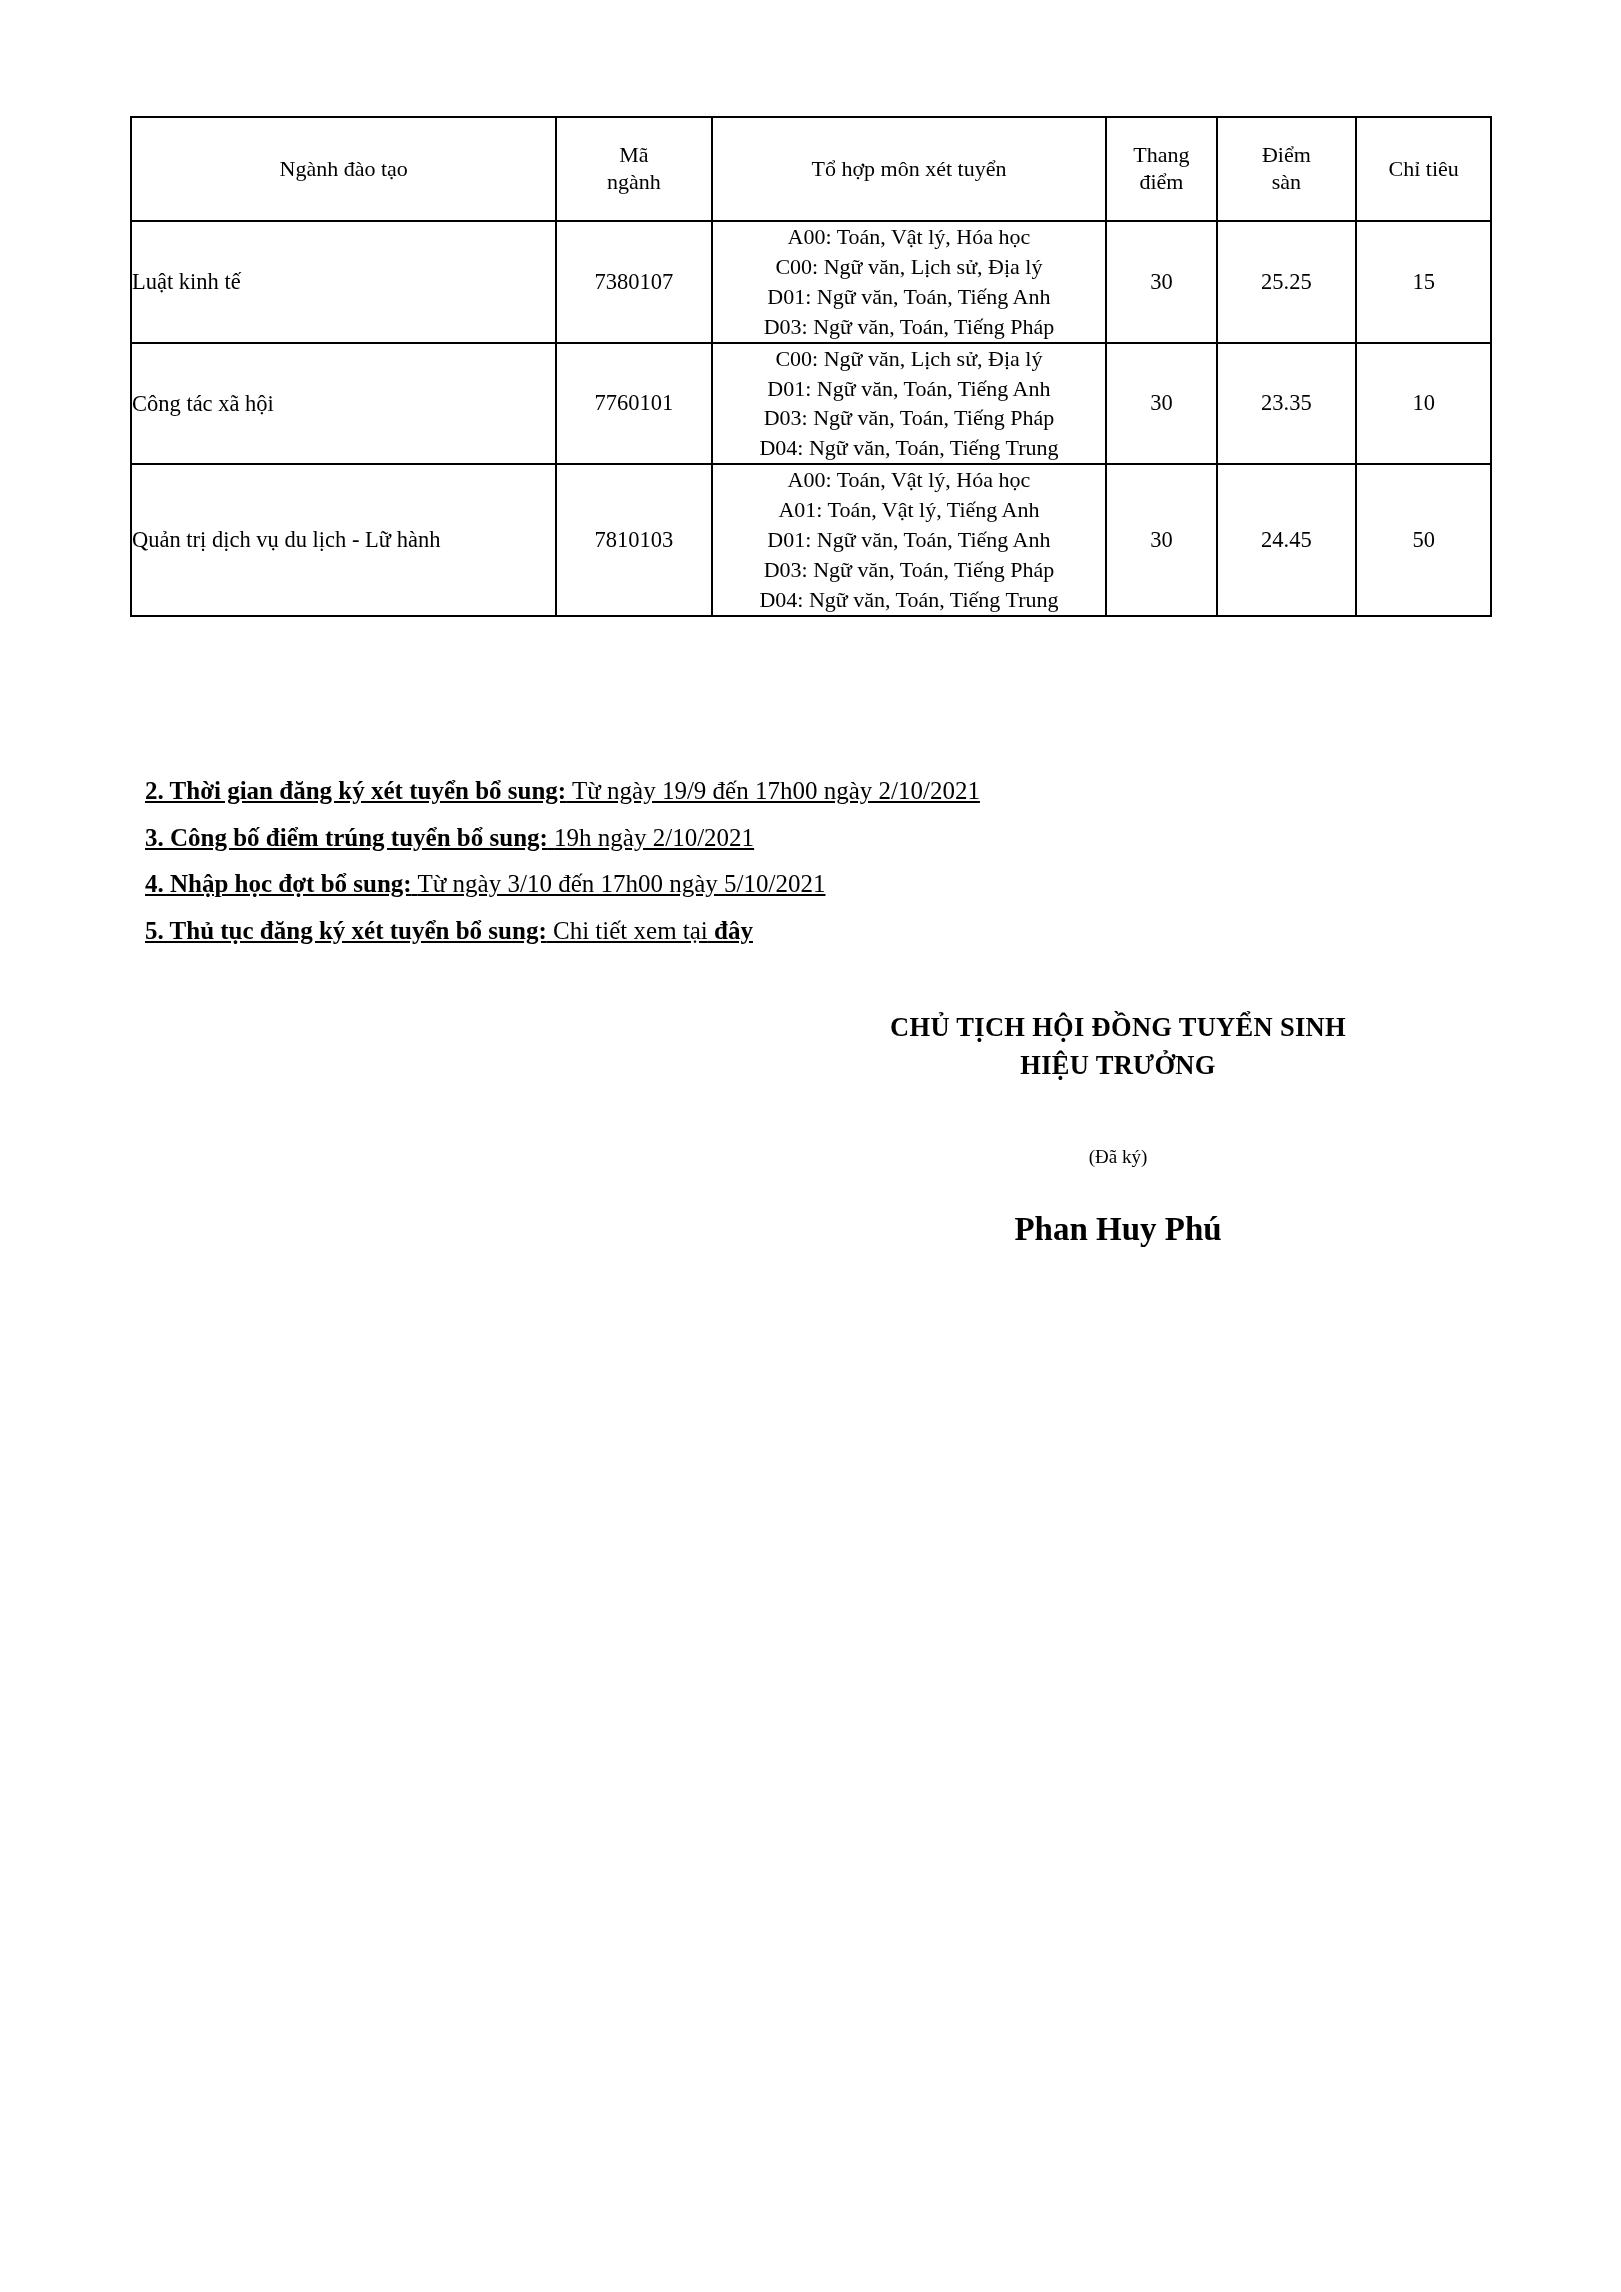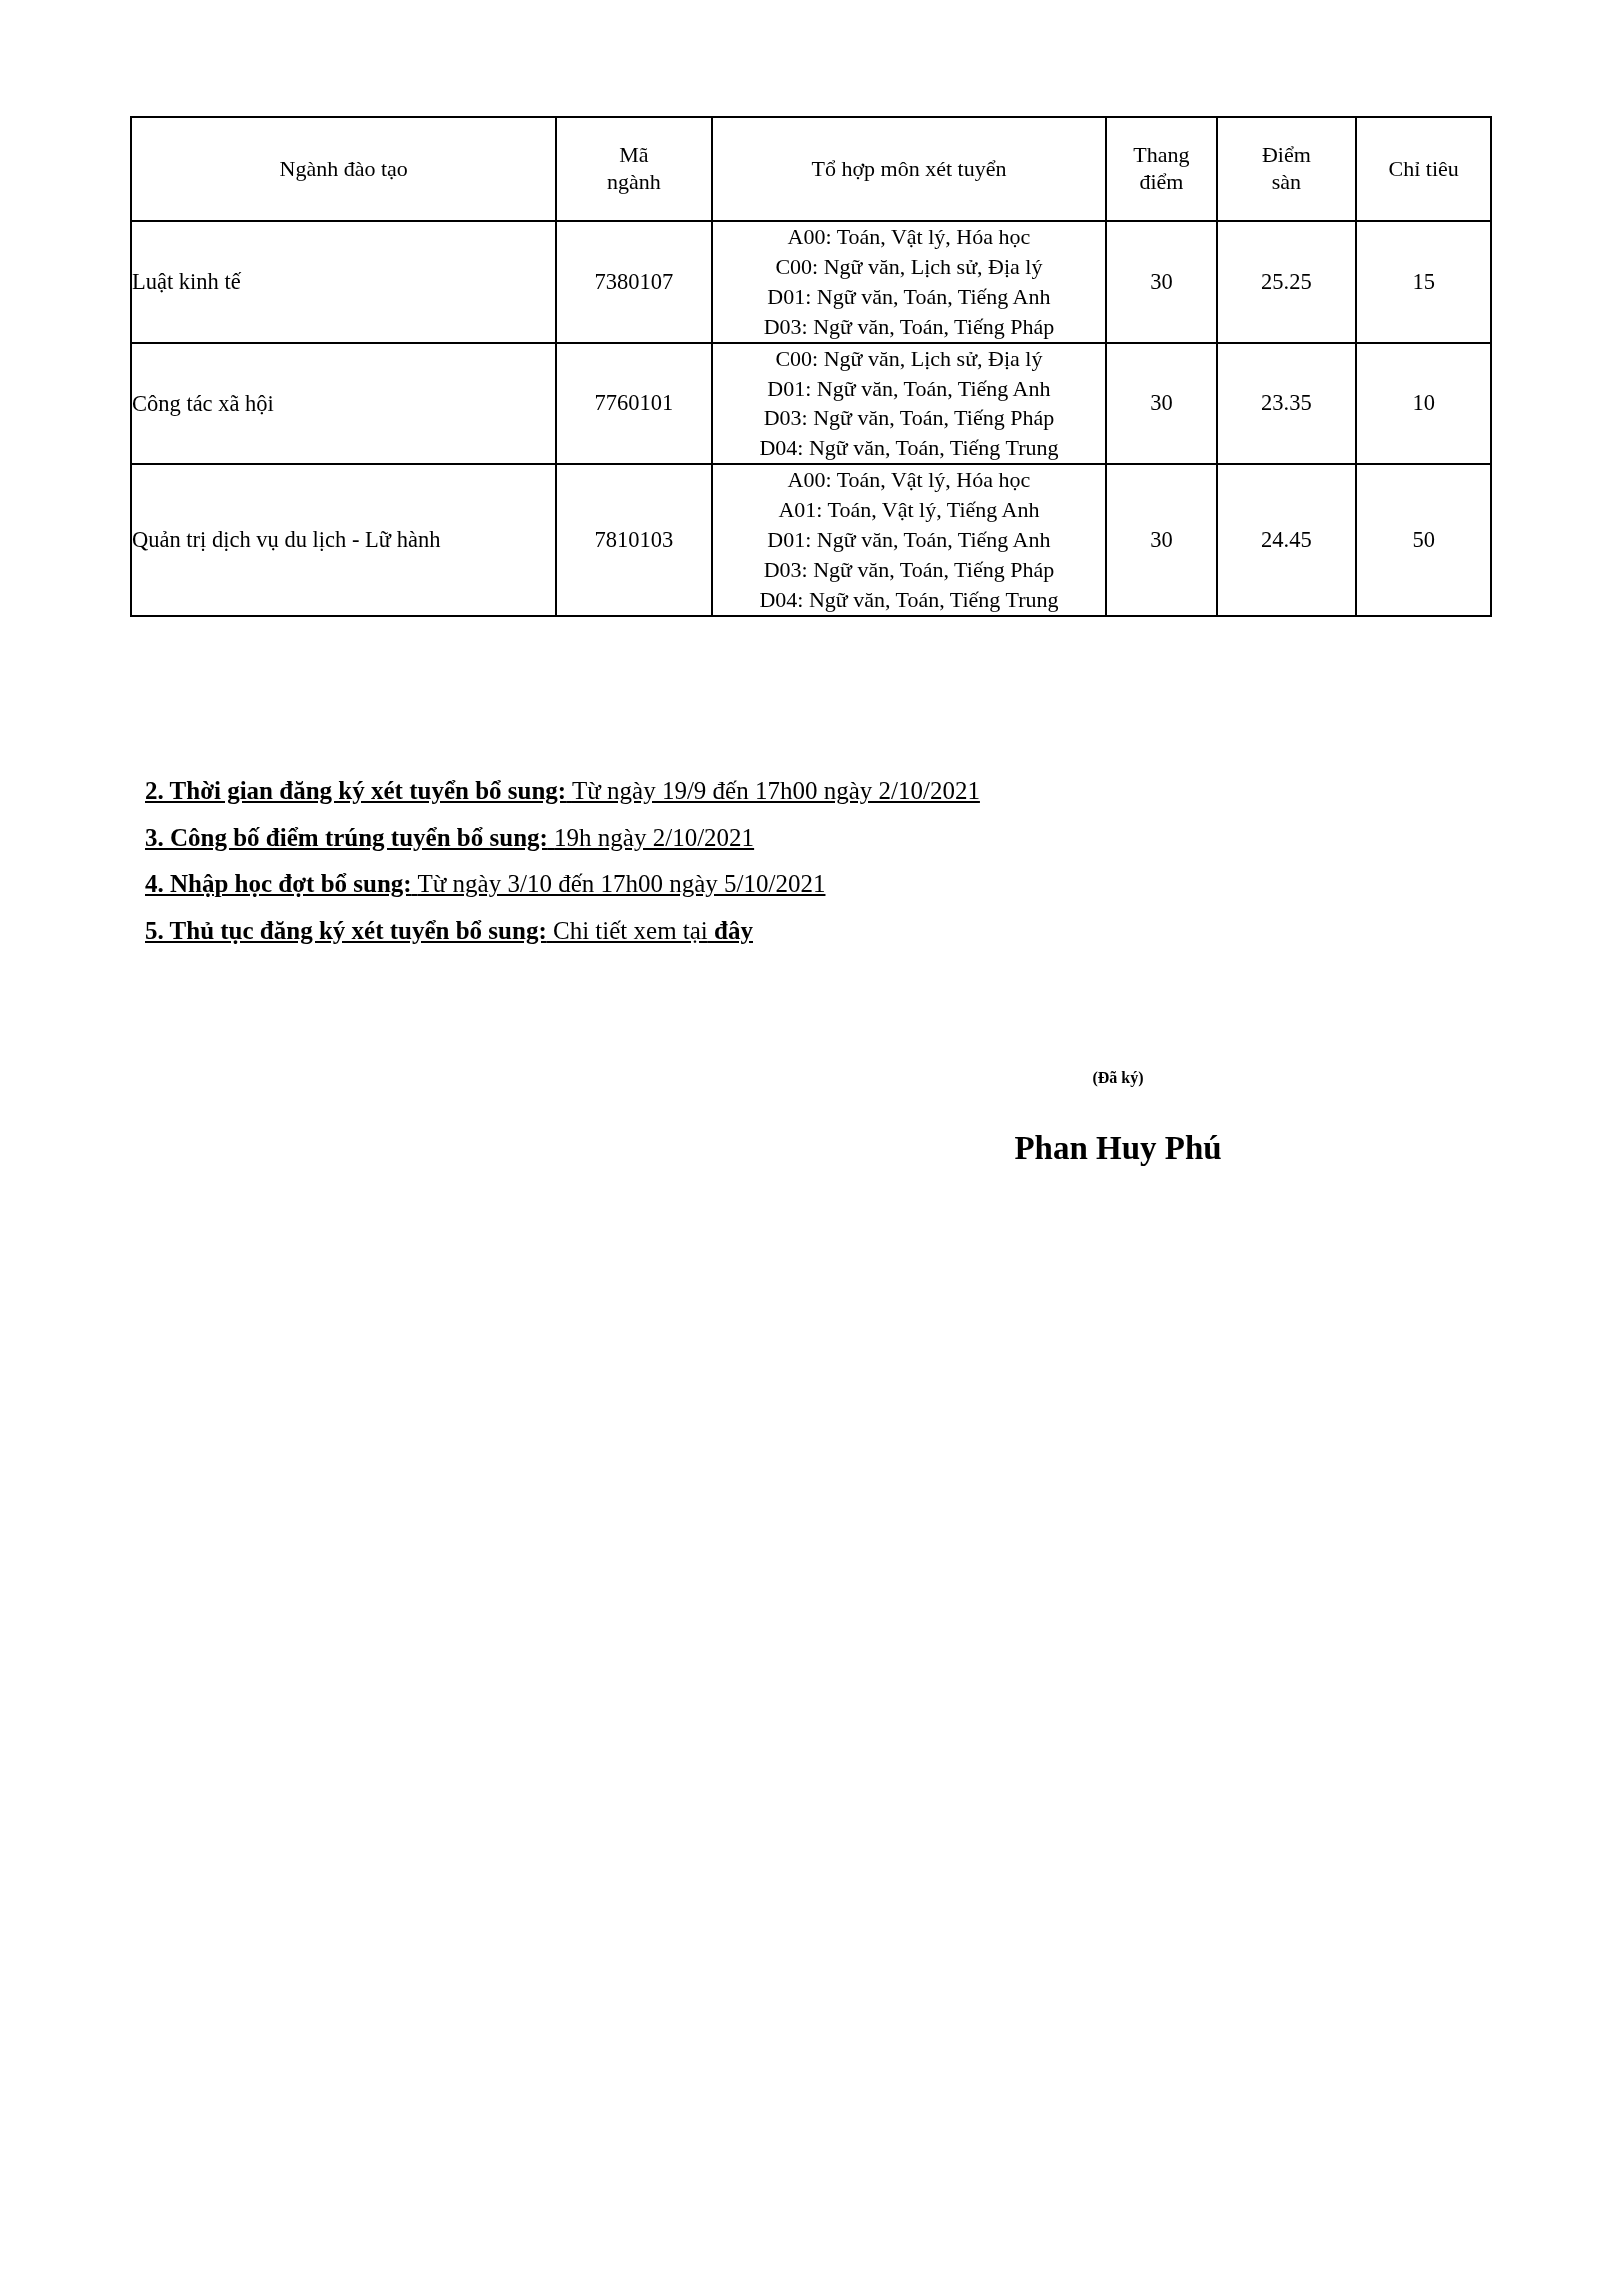--- a/index.html
+++ b/index.html
@@ -109,22 +109,22 @@
     width: 608px;
     text-align: center;
   }
   .sign-title {
     font-size: 26.5px;
     font-weight: bold;
     line-height: 1.45;
     letter-spacing: 0.3px;
   }
   .sign-note {
-    font-size: 16px;
-    font-weight: bold;
+    font-size: 19px;
+    font-weight: normal;
     margin-top: 61px;
   }
   .sign-name {
     font-size: 33px;
     font-weight: bold;
     margin-top: 43px;
   }
 </style>
 </head>
 <body>
@@ -214,18 +214,22 @@
 
   <div class="notes">
 
   <div class="note-line"><span class="lbl">2. Thời gian đăng ký xét tuyển bổ sung:</span> <span class="val">Từ ngày 19/9 đến 17h00 ngày 2/10/2021</span></div>
       <div class="note-line"><span class="lbl">3. Công bố điểm trúng tuyển bổ sung:</span> <span class="val">19h ngày 2/10/2021</span></div>
       <div class="note-line"><span class="lbl">4. Nhập học đợt bổ sung:</span> <span class="val">Từ ngày 3/10 đến 17h00 ngày 5/10/2021</span></div>
       <div class="note-line"><span class="lbl">5. Thủ tục đăng ký xét tuyển bổ sung:</span> <span class="val">Chi tiết xem tại</span> <span class="note-link">đây</span></div>
     </div>
 
   <div class="sign">
+    <div class="sign-title">
+      <div>CHỦ TỊCH HỘI ĐỒNG TUYỂN SINH</div>
+      <div>HIỆU TRƯỞNG</div>
+    </div>
     <div class="sign-note">(Đã ký)</div>
     <div class="sign-name">Phan Huy Phú</div>
   </div>
 
 </div>
 
 
 </body></html>

